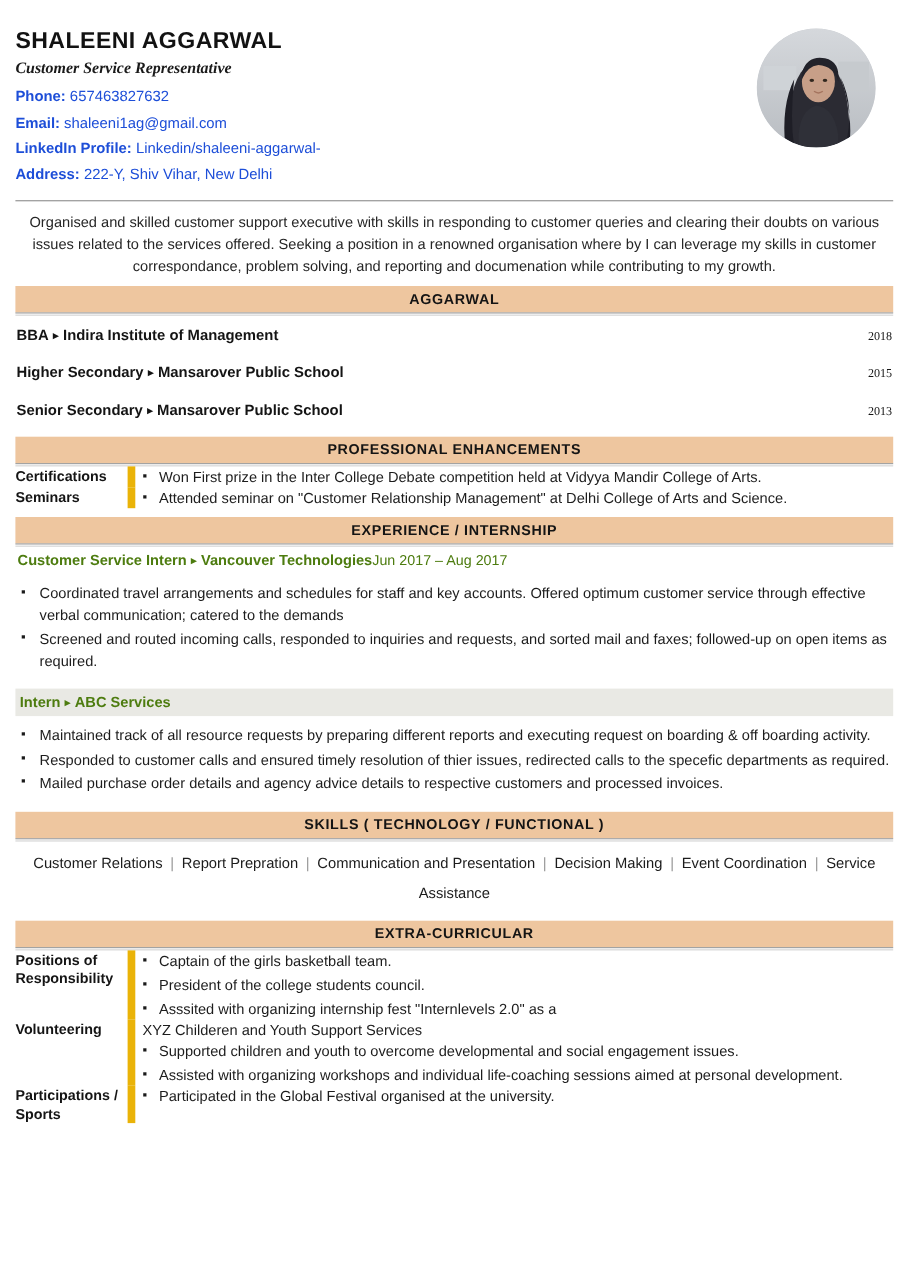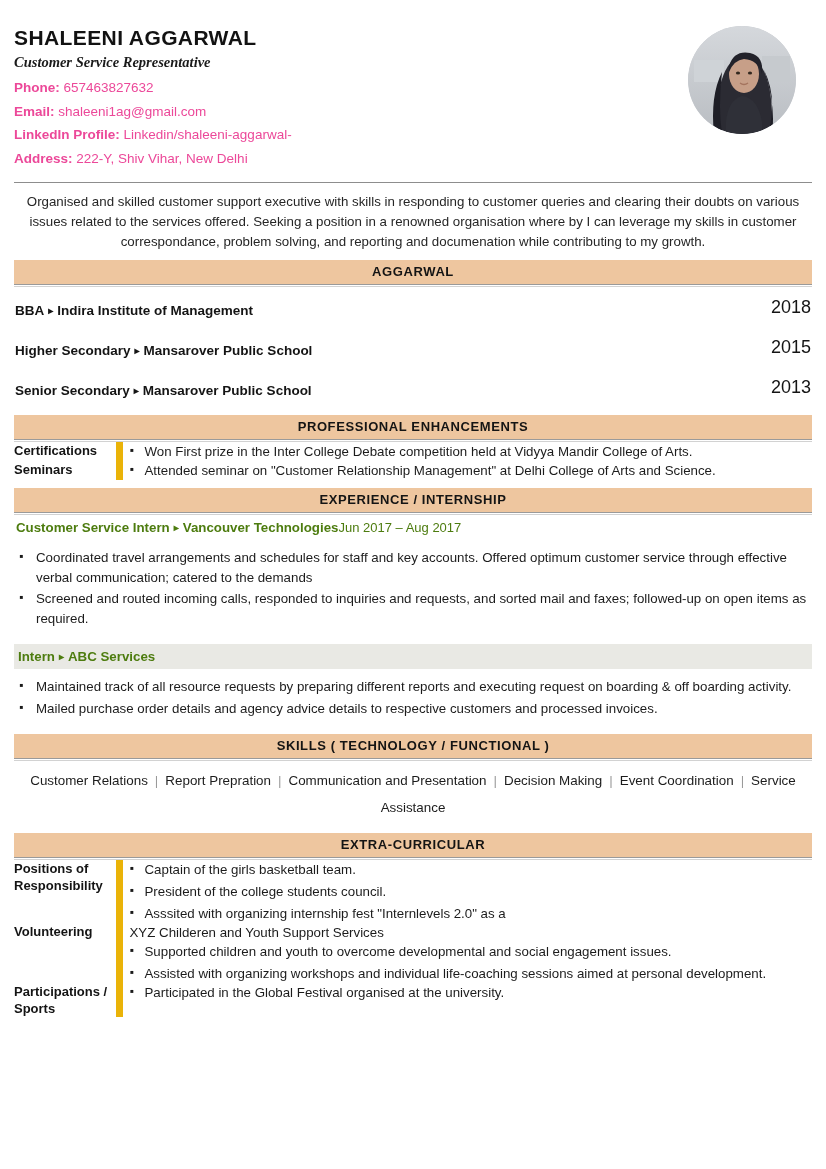--- a/index.html
+++ b/index.html
@@ -19,21 +19,21 @@
   .header-left { flex: 1 1 auto; min-width: 0; }
   .name {
     font-size: 21px; font-weight: bold; letter-spacing: .4px;
     margin: 0 0 4px 0; color: #121212;
   }
   .job-title {
     font-family: "Liberation Serif", serif;
     font-style: italic; font-weight: bold; font-size: 14.5px;
     margin: 0 0 5px 0; color: #1a1a1a;
   }
-  .contact-line { font-size: 13.5px; line-height: 23.5px; color: #ec4899; }
+  .contact-line { font-size: 13.5px; line-height: 23.5px; color: #1d4ed8; }
   .contact-line b { font-weight: bold; }
   .photo-wrap { flex: 0 0 auto; padding-right: 16px; padding-top: 0; }
   .photo {
     width: 108px; height: 108px; border-radius: 50%;
     overflow: hidden; position: relative;
     background: #c9ccd1;
   }
   .photo svg { display: block; width: 108px; height: 108px; }
 
   
@@ -53,21 +53,21 @@
     padding: 4px 0 5px 0;
   }
   .band-underline { border-top: 1.6px solid #9a9a9a; border-bottom: 1px solid #d2d2d2; height: 3px; }
 
   
   .edu-row {
     display: flex; justify-content: space-between; align-items: flex-end;
     font-size: 13.5px; font-weight: bold; color: #141414;
     padding: 10px 1px 9px 1px;
   }
-  .edu-row .year { font-weight: normal; font-size: 18px; }
+  .edu-row .year { font-weight: normal; font-size: 11px; font-family: Liberation Serif, serif; }
   .arrow { font-size: 10px; padding: 0 4px; vertical-align: 1px; }
 
   
   .lab-table { width: 100%; border-collapse: collapse; }
   .lab-table td { vertical-align: top; padding: 0; }
   .lab-cell {
     width: 105px; padding: 9px 8px 9px 2px;
     font-size: 13px; font-weight: bold; color: #141414; line-height: 17px;
   }
   .lab-content {
@@ -247,20 +247,21 @@
   <div class="sp14"></div>
 
   <div class="exp-head banded">
     <div>
       <span>Intern</span><span class="arrow">▸</span><span>ABC Services</span>
     </div>
     <div class="dates"></div>
   </div>
   <ul class="exp">
     <li>Maintained track of all resource requests by preparing different reports and executing request on boarding &amp; off boarding activity.</li>
+    <li>Responded to customer calls and ensured timely resolution of thier issues, redirected calls to the specefic departments as required.</li>
     <li>Mailed purchase order details and agency advice details to respective customers and processed invoices.</li>
   </ul>
 
   <div class="sp14"></div>
 
   <div class="band">SKILLS ( TECHNOLOGY / FUNCTIONAL )</div>
   <div class="band-underline"></div>
 
   <div class="skills">
     <span>Customer Relations</span><span class="sep">|</span><span>Report Prepration</span><span class="sep">|</span><span>Communication and Presentation</span><span class="sep">|</span><span>Decision Making</span><span class="sep">|</span><span>Event Coordination</span><span class="sep">|</span><span>Service Assistance</span>

